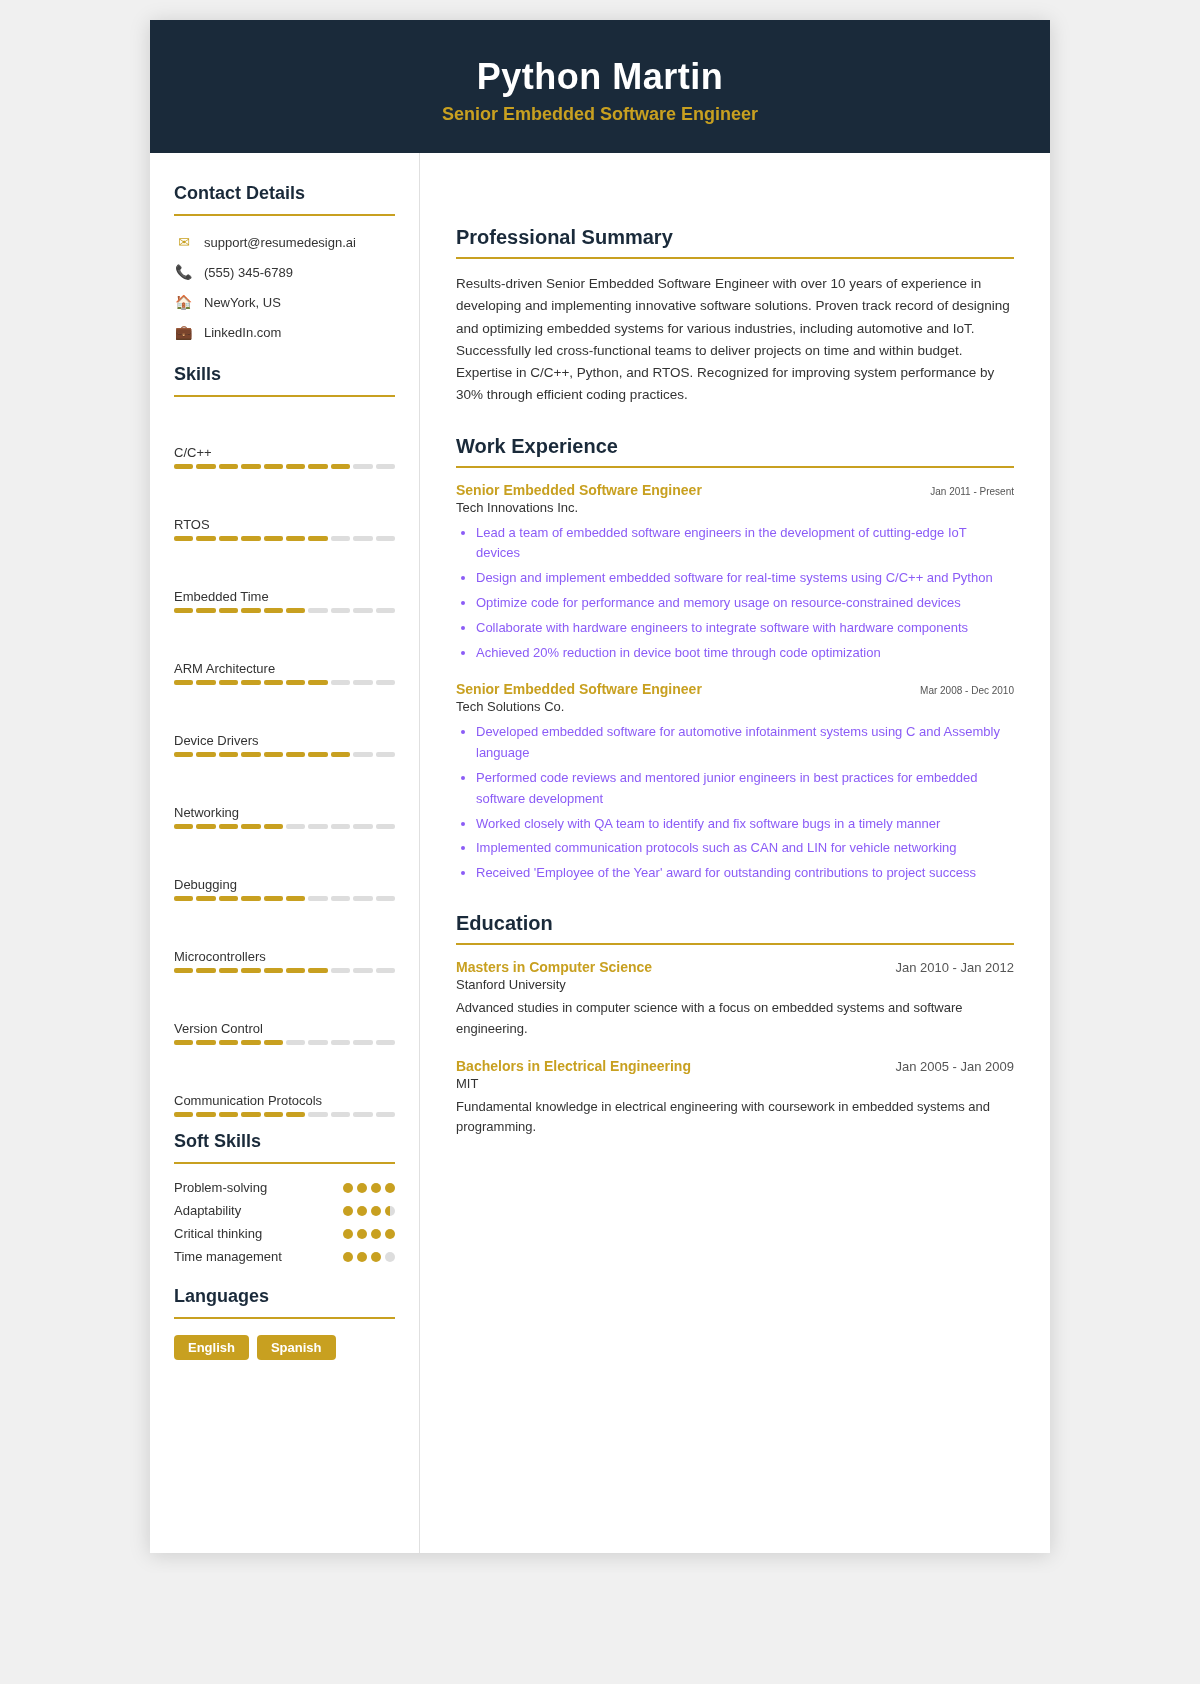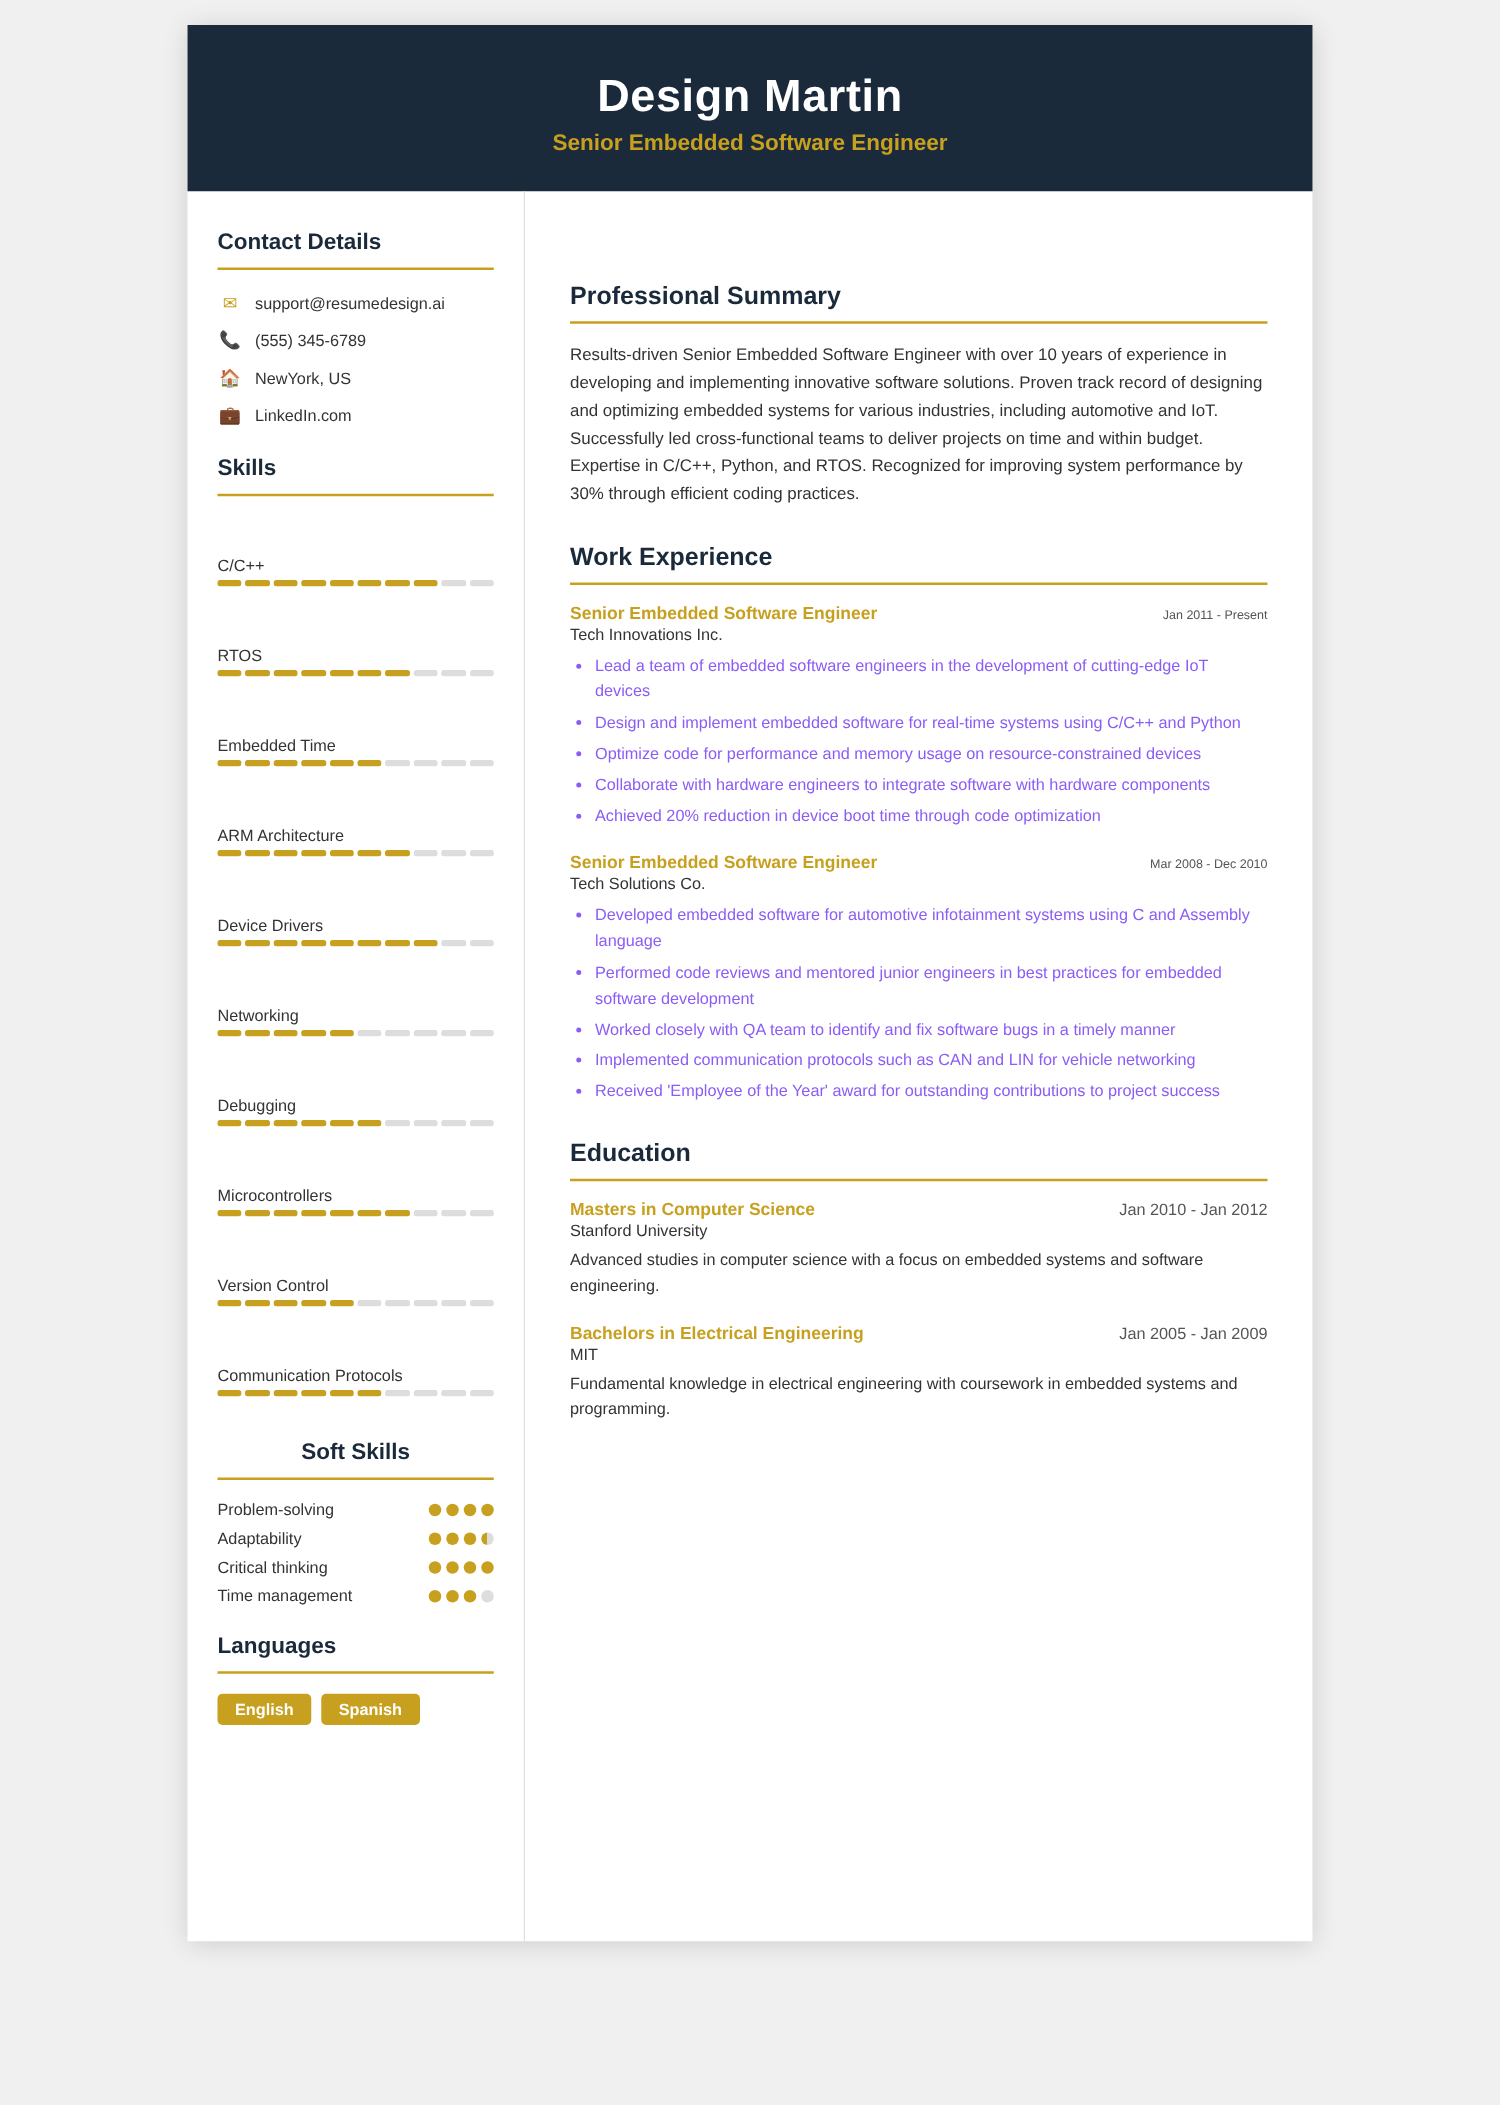--- a/index.html
+++ b/index.html
@@ -99,22 +99,21 @@
       flex: 1;
     }
     .skill-bar-seg.filled {
       background: #c8a020;
     }
     .skill-bar-seg.empty {
       background: #ddd;
     }
     
     .soft-skills-section {
-      margin-top: 34px;
-      text-align: center;
+      margin-top: 14px;
     }
     .soft-skill-item {
       display: flex;
       align-items: center;
       justify-content: space-between;
       margin-bottom: 8px;
       font-size: 13px;
       color: #333;
     }
     .soft-skill-dots {
@@ -237,21 +236,21 @@
       line-height: 1.6;
       margin-bottom: 18px;
     }
   </style>
 </head>
 <body>
 
 <div class="resume">
 
   <div class="header">
-    <div class="header-name">Design Martin</div>
+    <div class="header-name">Python Martin</div>
     <div class="header-title">Senior Embedded Software Engineer</div>
   </div>
 
   <div class="body-layout">
 
     <div class="sidebar">
 
       <div class="sidebar-section">
         <div class="sidebar-section-title">Contact Details</div>
         <hr class="sidebar-divider">

